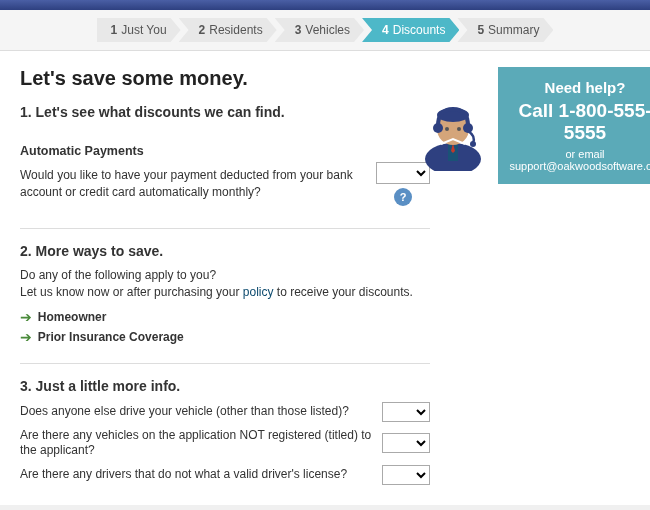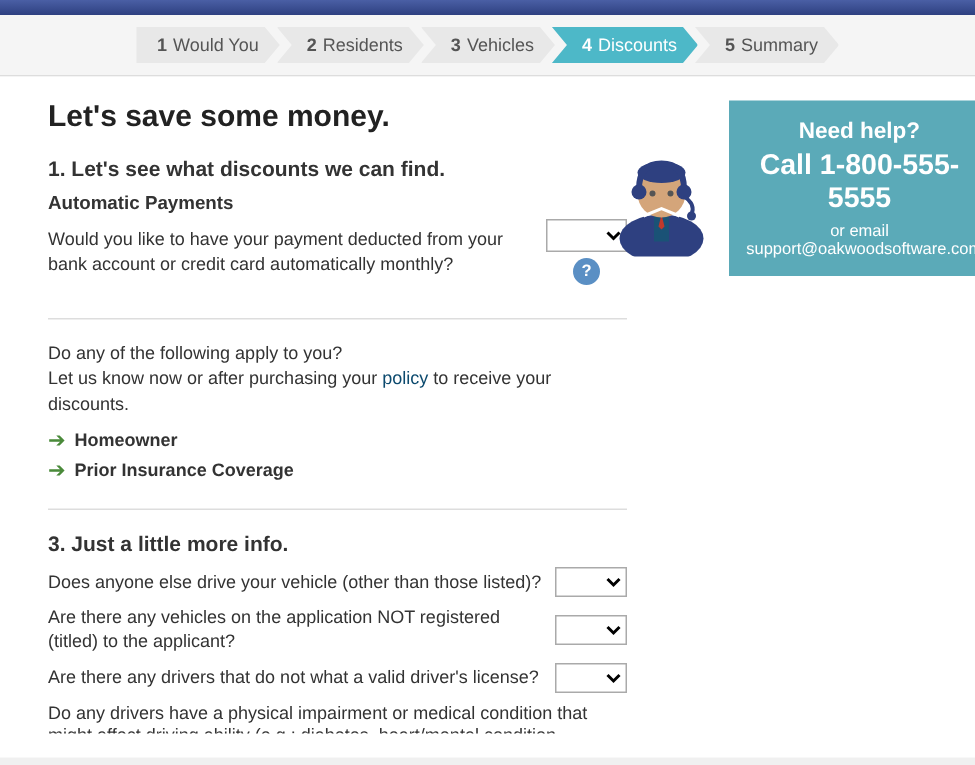--- a/index.html
+++ b/index.html
@@ -51,21 +51,21 @@
       color: white;
     }
 
     .step .step-num {
       font-weight: bold;
       margin-right: 4px;
     }
 
     .main-content {
       display: flex;
-      padding: 16px 32px;
+      padding: 16px 20px;
       background: white;
       height: calc(510px - 10px - 46px);
       gap: 20px;
     }
 
     .left-panel {
       flex: 1;
       overflow: hidden;
     }
 
@@ -80,21 +80,21 @@
       font-size: 20px;
       font-weight: bold;
       color: #222;
       margin-bottom: 14px;
     }
 
     h2 {
       font-size: 14px;
       font-weight: bold;
       color: #333;
-      margin-bottom: 8px;
+      margin-bottom: 24px;
     }
 
     h3 {
       font-size: 14px;
       font-weight: bold;
       color: #333;
       margin-bottom: 8px;
     }
 
     .section {
@@ -239,21 +239,21 @@
     }
   </style>
 </head>
 <body>
 
 <div class="top-bar"></div>
 
 <div class="breadcrumb-bar">
   <div class="step">
     <span class="step-num">1</span>
-    <span>Would You</span>
+    <span>Just You</span>
   </div>
   <div class="step">
     <span class="step-num">2</span>
     <span>Residents</span>
   </div>
   <div class="step">
     <span class="step-num">3</span>
     <span>Vehicles</span>
   </div>
   <div class="step active">
@@ -281,20 +281,21 @@
             <option value=""></option>
             <option value="yes">Yes</option>
             <option value="no">No</option>
           </select>
           <div class="help-icon">?</div>
         </div>
       </div>
     </div>
 
     <div class="section">
+      <h3>2. More ways to save.</h3>
       <p class="field-text" style="margin-bottom:8px;">
         Do any of the following apply to you?<br>
         Let us know now or after purchasing your <a>policy</a> to receive your discounts.
       </p>
       <div class="discount-item">
         <span class="arrow-icon">➔</span>
         <span class="discount-name">Homeowner</span>
       </div>
       <div class="discount-item">
         <span class="arrow-icon">➔</span>

